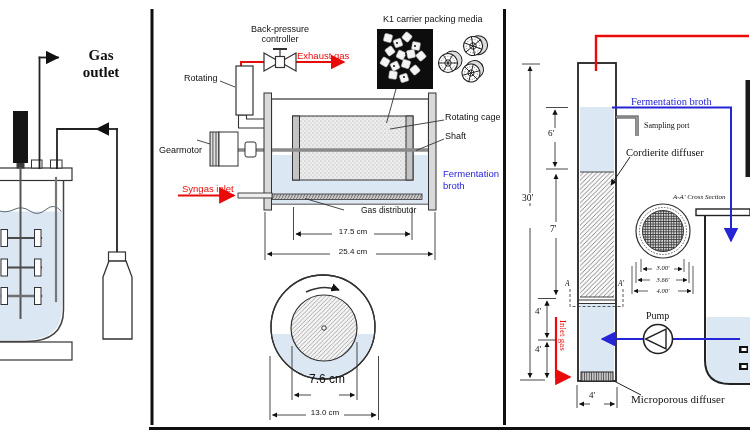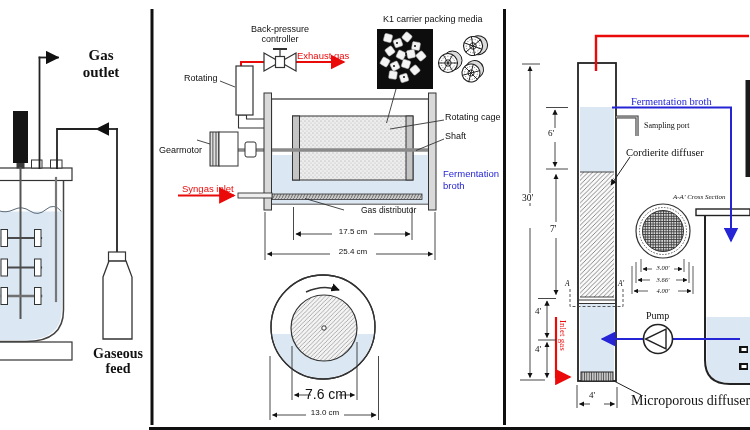--- a/index.html
+++ b/index.html
@@ -337,43 +337,42 @@
             <line x1="693" y1="266" x2="693" y2="294"></line>
         <line x1="648" y1="291" x2="634" y2="291" marker-end="url(#mBs)"></line>
             <line x1="678" y1="291" x2="691" y2="291" marker-end="url(#mBs)"></line>
       </g>
     </g>
     <rect x="745.5" y="80" width="4.5" height="97" fill="#1b1b1b"></rect>
   </g>
 </svg>
 
   <div class="lbl serif b ctr wrap" style="left:70px;top:47px;width:62px;font-size:15px;font-weight:600;">Gas outlet</div>
-  <div class="lbl serif b ctr wrap" style="left:84px;top:346px;width:68px;font-size:14px;font-weight:600;">Gaseous feed</div>
 
   <div class="lbl ctr wrap" style="left:242px;top:25px;width:76px;font-size:9px;">Back-pressure controller</div>
   <div class="lbl b red" style="left:297px;top:51px;font-size:9.5px;">Exhaust gas</div>
   <div class="lbl" style="left:184px;top:74px;font-size:9px;">Rotating</div>
   <div class="lbl" style="left:159px;top:130px;font-size:9px;margin-top:16px;">Gearmotor</div>
   <div class="lbl b red" style="left:182px;top:184px;font-size:9.5px;">Syngas inlet</div>
   <div class="lbl" style="left:383px;top:15px;font-size:9px;">K1 carrier packing media</div>
   <div class="lbl" style="left:445px;top:113px;font-size:9px;text-align:right;">Rotating cage</div>
   <div class="lbl" style="left:445px;top:132px;font-size:9px;">Shaft</div>
   <div class="lbl b blue wrap" style="left:443px;top:168px;width:66px;font-size:9.5px;line-height:1.25;">Fermentation broth</div>
   <div class="lbl" style="left:344px;top:206px;font-size:8.5px;margin-left:17px;">Gas distributor</div>
   <div class="lbl ctr" style="left:330px;top:228px;width:46px;font-size:8px;">17.5 cm</div>
   <div class="lbl ctr" style="left:330px;top:248px;width:46px;font-size:8px;">25.4 cm</div>
-  <div class="lbl ctr" style="left:305px;top:387px;width:40px;font-size:14px;">7.6 cm</div>
+  <div class="lbl ctr" style="left:305px;top:373px;width:40px;font-size:12px;text-align:right;">7.6 cm</div>
   <div class="lbl ctr" style="left:303px;top:409px;width:44px;font-size:8px;">13.0 cm</div>
 
   <div class="lbl serif b blue" style="left:631px;top:96px;font-size:10.5px;">Fermentation broth</div>
   <div class="lbl serif b" style="left:644px;top:122px;font-size:8px;text-align:right;">Sampling port</div>
   <div class="lbl serif b" style="left:626px;top:147px;font-size:10.5px;">Cordierite diffuser</div>
   <div class="lbl serif b i" style="left:673px;top:194px;font-size:7px;">A-A' Cross Section</div>
   <div class="lbl serif b" style="left:646px;top:310px;font-size:10px;">Pump</div>
-  <div class="lbl serif b" style="left:631px;top:393px;font-size:14px;">Microporous diffuser</div>
+  <div class="lbl serif b" style="left:631px;top:393px;font-size:11px;">Microporous diffuser</div>
   <div class="lbl serif b red vert" style="left:557px;top:320px;height:52px;font-size:9px;">Inlet gas</div>
   <div class="lbl serif" style="left:548px;top:129px;font-size:9px;">6'</div>
   <div class="lbl serif wbg" style="left:521px;top:193px;font-size:9.5px;">30'</div>
   <div class="lbl serif wbg" style="left:549px;top:224px;font-size:9.5px;">7'</div>
   <div class="lbl serif" style="left:535px;top:307px;font-size:9px;">4'</div>
   <div class="lbl serif" style="left:535px;top:345px;font-size:9px;">4'</div>
   <div class="lbl serif" style="left:589px;top:391px;font-size:9px;">4'</div>
   <div class="lbl serif i ctr" style="left:651px;top:264px;width:24px;font-size:6.5px;">3.00'</div>
   <div class="lbl serif i ctr" style="left:651px;top:275.5px;width:24px;font-size:6.5px;">3.66'</div>
   <div class="lbl serif i ctr" style="left:651px;top:286.5px;width:24px;font-size:6.5px;">4.00'</div>

